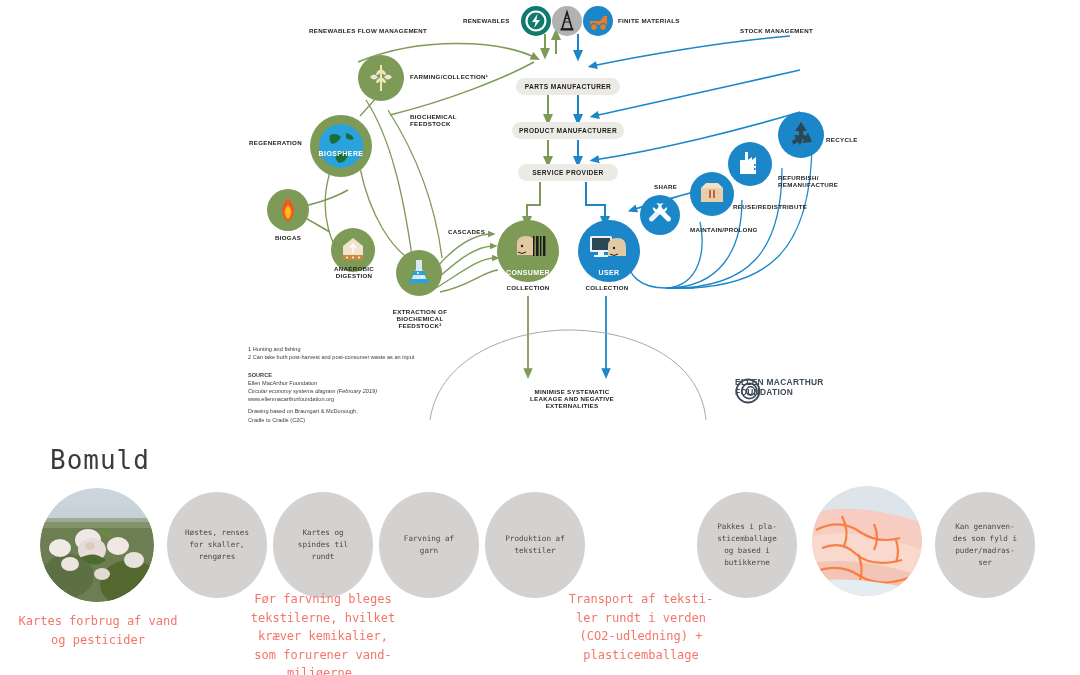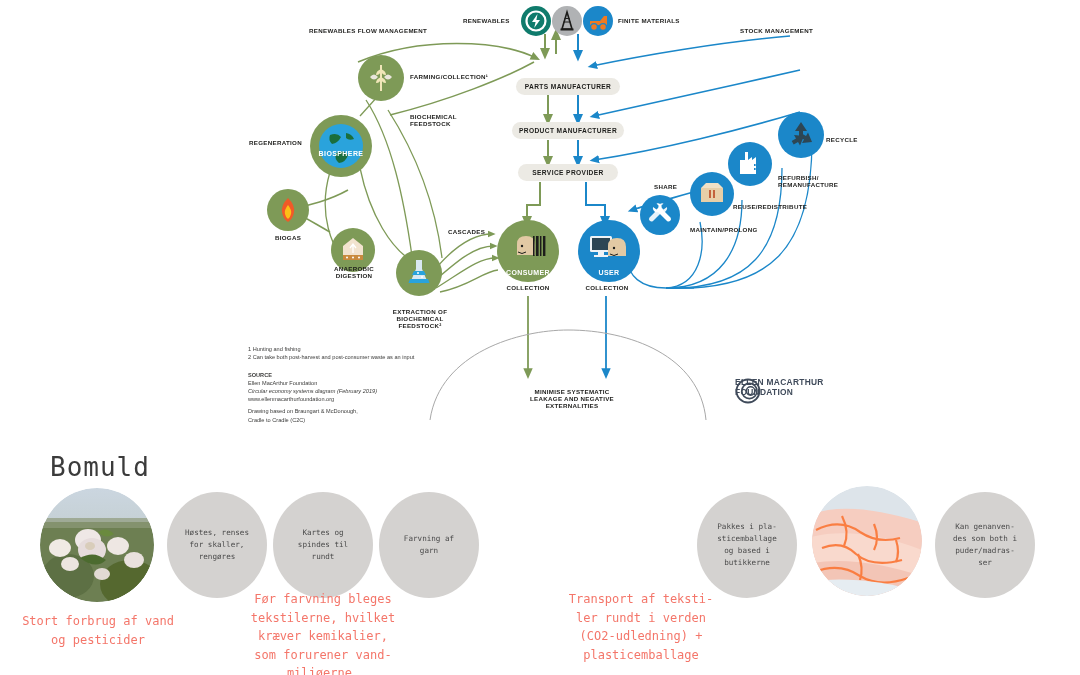--- a/index.html
+++ b/index.html
@@ -49,21 +49,21 @@
 
   .emf { position:absolute; display:flex; align-items:center; gap:7px; }
   .emf .txt {
     font-size:8.4px; font-weight:bold; color:#3f4a5a;
     line-height:1.15; letter-spacing:.3px;
   }
 
   
   #timeline { position:absolute; left:0; top:430px; width:1080px; height:245px; }
   .tl-title {
-    position:absolute; left:50px; top:22px;
+    position:absolute; left:50px; top:15px;
     font-family:"DejaVu Sans Mono", monospace;
     font-size:26px; color:#3b3b3b; letter-spacing:1px;
   }
   .circ {
     position:absolute; border-radius:50%;
     display:flex; align-items:center; justify-content:center;
   }
   .circ.grey-c { background:#d4d2d0; }
   .circ .ctext {
     font-family:"DejaVu Sans Mono", monospace;
@@ -354,21 +354,21 @@
         <ellipse cx="78" cy="58" rx="11" ry="9" fill="#eee7e3"></ellipse>
         <ellipse cx="94" cy="72" rx="10" ry="8" fill="#e9e1dd"></ellipse>
         <ellipse cx="30" cy="76" rx="9" ry="7" fill="#ece5e0"></ellipse>
         <ellipse cx="62" cy="86" rx="8" ry="6" fill="#e2dad4"></ellipse>
         <path d="M40,70 q14,-8 26,2 q-10,10 -26,-2 z" fill="#4c6b2f"></path>
         <path d="M58,44 q8,-6 16,2 q-8,6 -16,-2 z" fill="#6a8a3e"></path>
         <ellipse cx="50" cy="58" rx="5" ry="4" fill="#d9cdbb"></ellipse>
       </g>
     </svg>
   </div>
-  <div class="note" style="left:18px; top:182px; width:160px;">Stort forbrug af vand
+  <div class="note" style="left:18px; top:182px; width:160px;">Kartes forbrug af vand
 og pesticider</div>
 
   <div class="circ grey-c" style="left:167px; top:62px; width:100px; height:106px;">
     <div class="ctext">Høstes, renses
 for skaller,
 rengøres</div>
   </div>
 
   <div class="circ grey-c" style="left:273px; top:62px; width:100px; height:106px;">
     <div class="ctext">Kartes og
@@ -379,20 +379,24 @@
 tekstilerne, hvilket
 kræver kemikalier,
 som forurener vand-
 miljøerne.</div>
 
   <div class="circ grey-c" style="left:379px; top:62px; width:100px; height:106px;">
     <div class="ctext">Farvning af
 garn</div>
   </div>
 
+  <div class="circ grey-c" style="left:485px; top:62px; width:100px; height:106px;">
+    <div class="ctext">Produktion af
+tekstiler</div>
+  </div>
 
   <div class="note" style="left:566px; top:160px; width:150px;text-align:center;">Transport af teksti-
 ler rundt i verden
 (CO2-udledning) +
 plasticemballage</div>
 
   <div class="circ grey-c" style="left:697px; top:62px; width:100px; height:106px;">
     <div class="ctext">Pakkes i pla-
 sticemballage
 og based i
@@ -420,17 +424,17 @@
           <path d="M84,54 q4,12 0,22"></path>
           <path d="M46,68 q6,14 2,26"></path>
         </g>
         <path d="M-5,96 q50,-8 115,10 v14 h-115 z" fill="#e6edf2"></path>
       </g>
     </svg>
   </div>
 
   <div class="circ grey-c" style="left:935px; top:62px; width:100px; height:106px;">
     <div class="ctext">Kan genanven-
-des som both i
+des som fyld i
 puder/madras-
 ser</div>
   </div>
 </div>
 
 </body></html>

